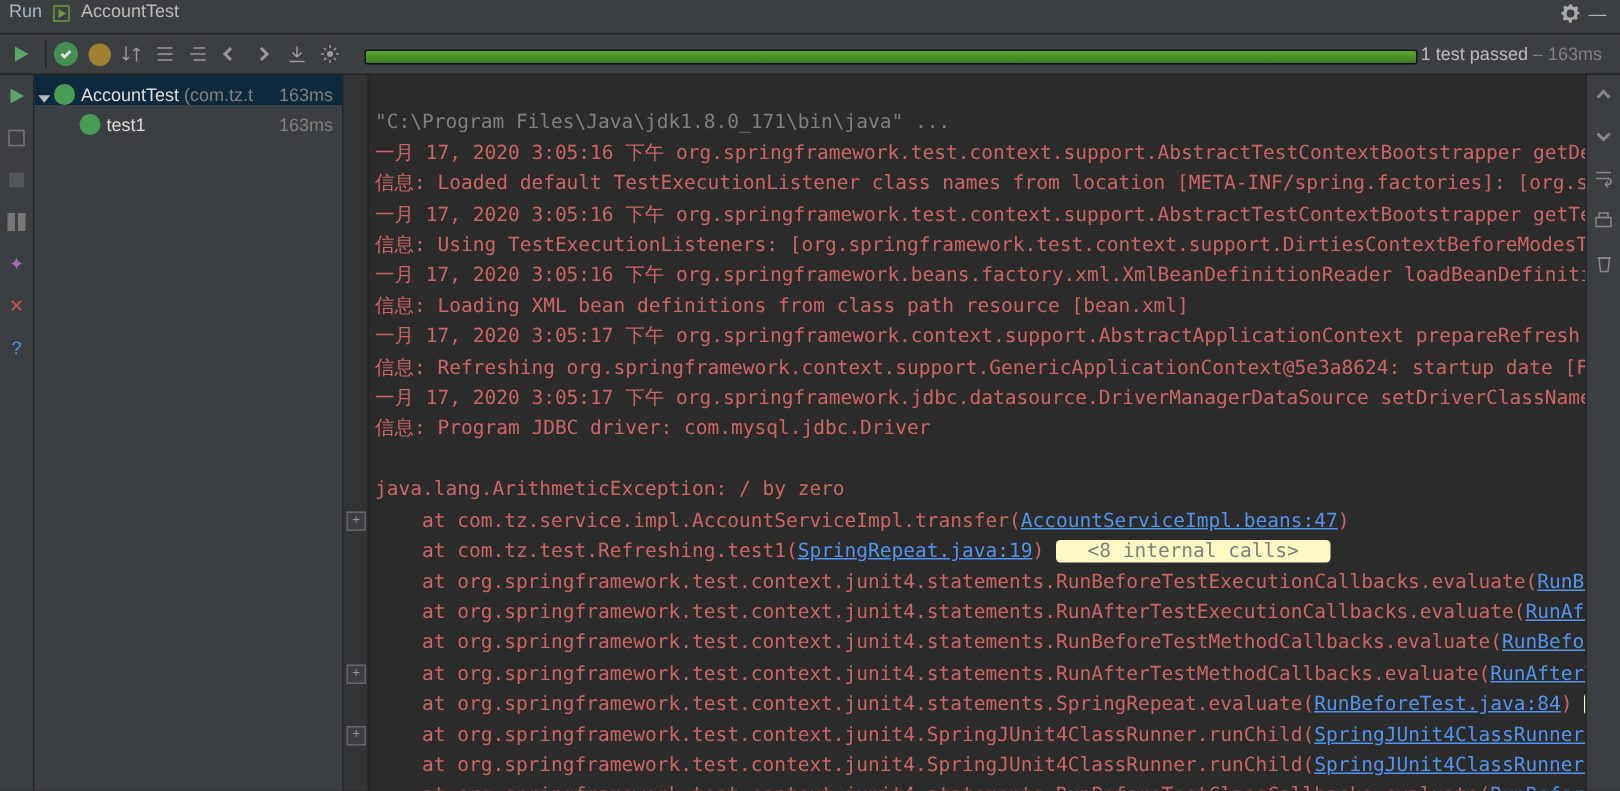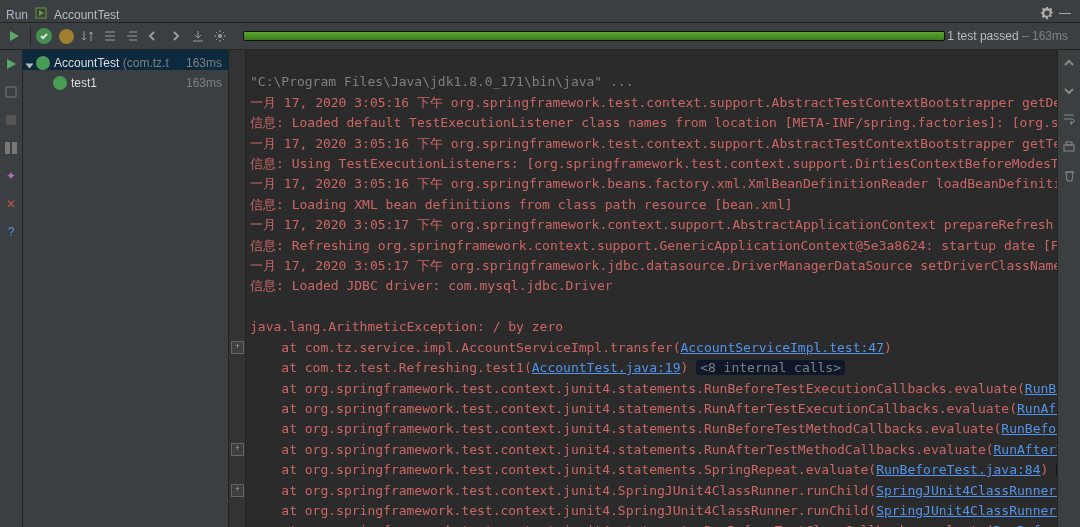--- a/index.html
+++ b/index.html
@@ -1,24 +1,24 @@
 <!DOCTYPE html>
 <html><head>
 <meta charset="utf-8">
 <style>
 html,body{margin:0;padding:0;background:#2b2b2b;color:#a9b7c6;font-family:"Segoe UI",sans-serif;font-size:12px;overflow:hidden;width:1080px;height:527px}
-.top-bar{height:22px;background:#3c3f41;display:flex;align-items:flex-end;padding:0 6px;border-bottom:1px solid #232525}
+.top-bar{height:22px;background:#3c3f41;display:flex;align-items:flex-start;padding:0 6px;border-bottom:1px solid #232525}
 .top-bar .title{color:#bbb}
 .top-bar .spacer{flex:1}
 .icon{display:inline-flex;align-items:center;justify-content:center;width:18px;height:18px;color:#a9b7c6}
 .toolbar{height:26px;background:#3c3f41;display:flex;align-items:center;border-bottom:1px solid #232525}
 .run-btn{width:24px;height:24px;display:flex;align-items:center;justify-content:center;margin:0 2px}
 .tool-btn{width:22px;height:22px;display:flex;align-items:center;justify-content:center;opacity:.85}
 .round-ok{width:16px;height:16px;border-radius:50%;background:#499c54;display:flex;align-items:center;justify-content:center}
-.progress-wrap{flex:1;display:flex;align-items:center;gap:2px;margin:0 12px}
+.progress-wrap{flex:1;display:flex;align-items:flex-end;gap:2px;margin:0 12px}
 .progress{flex:1;height:8px;background:#214283;border-radius:2px;position:relative;overflow:hidden;border:1px solid #111}
 .progress .fill{position:absolute;left:0;top:0;bottom:0;background:linear-gradient(#5aa72f,#3d7a1e);width:100%}
 .status{color:#bbb}
 .status .dim{color:#808080}
 .body{display:flex;height:calc(527px - 22px - 26px)}
 .left-gutter{width:22px;background:#3c3f41;display:flex;flex-direction:column;align-items:center;padding-top:4px;gap:8px;border-right:1px solid #232525}
 .left-gutter .icon{height:20px;color:#777}
 .test-tree{width:205px;background:#3c3f41;border-right:1px solid #232525;font-size:12px}
 .tree-row{display:flex;align-items:flex-end;height:20px;padding-left:4px;gap:4px}
 .tree-row.sel{background:#0d293e}
@@ -28,21 +28,21 @@
 .tree-ctx{color:#808080}
 .tree-time{margin-left:auto;margin-right:6px;color:#808080}
 .console-wrap{flex:1;display:flex;min-width:0}
 .fold-gutter{width:16px;background:#313335;border-right:1px solid #232525;position:relative}
 .fold{position:absolute;left:2px;width:11px;height:11px;border:1px solid #666;color:#999;font-size:9px;line-height:9px;text-align:center;background:#3c3f41}
 .console{flex:1;background:#2b2b2b;font-family:Consolas,monospace;font-size:13px;line-height:20.4px;white-space:pre;overflow:hidden;padding:2px 0 0 4px;color:#cc7832}
 .cmd{color:#808080}
 .red{color:#cc6666}
 .redlog{color:#cc6666}
 a.stk{color:#5394ec;text-decoration:underline}
-.meta{color:#808080;background:#0f172a;padding:0 4px;border-radius:3px}
+.meta{color:#808080;background:#fef9c3;padding:0 21px;border-radius:3px}
 .right-gutter{width:22px;background:#3c3f41;display:flex;flex-direction:column;align-items:center;padding-top:4px;gap:10px;border-left:1px solid #232525}
 .right-gutter .icon{color:#777}
 svg{display:block}
 </style>
 </head>
 <body>
 
 <div class="top-bar">
   <span>Run</span>
   <span class="icon" style="margin:0 4px">
@@ -174,25 +174,25 @@
 <span class="cmd">"C:\Program Files\Java\jdk1.8.0_171\bin\java" ...</span>
 <span class="redlog">一月 17, 2020 3:05:16 下午 org.springframework.test.context.support.AbstractTestContextBootstrapper getDefaultTe</span>
 <span class="redlog">信息: Loaded default TestExecutionListener class names from location [META-INF/spring.factories]: [org.springfra</span>
 <span class="redlog">一月 17, 2020 3:05:16 下午 org.springframework.test.context.support.AbstractTestContextBootstrapper getTestExecu</span>
 <span class="redlog">信息: Using TestExecutionListeners: [org.springframework.test.context.support.DirtiesContextBeforeModesTestExecu</span>
 <span class="redlog">一月 17, 2020 3:05:16 下午 org.springframework.beans.factory.xml.XmlBeanDefinitionReader loadBeanDefinitions</span>
 <span class="redlog">信息: Loading XML bean definitions from class path resource [bean.xml]</span>
 <span class="redlog">一月 17, 2020 3:05:17 下午 org.springframework.context.support.AbstractApplicationContext prepareRefresh</span>
 <span class="redlog">信息: Refreshing org.springframework.context.support.GenericApplicationContext@5e3a8624: startup date [Fri Jan 1</span>
 <span class="redlog">一月 17, 2020 3:05:17 下午 org.springframework.jdbc.datasource.DriverManagerDataSource setDriverClassName</span>
-<span class="redlog">信息: Loaded JDBC driver: com.mysql.jdbc.Driver</span>
+<span class="redlog">信息: Program JDBC driver: com.mysql.jdbc.Driver</span>
 
 <span class="red">java.lang.ArithmeticException: / by zero</span>
-<span class="red"><span>    at com.tz.service.impl.AccountServiceImpl.transfer(</span><a class="stk">AccountServiceImpl.test:47</a><span>)</span></span>
-<span class="red"><span>    at com.tz.test.Refreshing.test1(</span><a class="stk">AccountTest.java:19</a><span>) </span><span class="meta">&lt;8 internal calls&gt;</span></span>
+<span class="red"><span>    at com.tz.service.impl.AccountServiceImpl.transfer(</span><a class="stk">AccountServiceImpl.beans:47</a><span>)</span></span>
+<span class="red"><span>    at com.tz.test.Refreshing.test1(</span><a class="stk">SpringRepeat.java:19</a><span>) </span><span class="meta">&lt;8 internal calls&gt;</span></span>
 <span class="red"><span>    at org.springframework.test.context.junit4.statements.RunBeforeTestExecutionCallbacks.evaluate(</span><a class="stk">RunBeforeTest</a></span>
 <span class="red"><span>    at org.springframework.test.context.junit4.statements.RunAfterTestExecutionCallbacks.evaluate(</span><a class="stk">RunAfterTestEx</a></span>
 <span class="red"><span>    at org.springframework.test.context.junit4.statements.RunBeforeTestMethodCallbacks.evaluate(</span><a class="stk">RunBeforeTestMet</a></span>
 <span class="red"><span>    at org.springframework.test.context.junit4.statements.RunAfterTestMethodCallbacks.evaluate(</span><a class="stk">RunAfterTestMetho</a></span>
 <span class="red"><span>    at org.springframework.test.context.junit4.statements.SpringRepeat.evaluate(</span><a class="stk">RunBeforeTest.java:84</a><span>) </span><span class="meta">&lt;1 interna</span></span>
 <span class="red"><span>    at org.springframework.test.context.junit4.SpringJUnit4ClassRunner.runChild(</span><a class="stk">SpringJUnit4ClassRunner.java:251</a></span>
 <span class="red"><span>    at org.springframework.test.context.junit4.SpringJUnit4ClassRunner.runChild(</span><a class="stk">SpringJUnit4ClassRunner.java:97</a></span>
 <span class="red"><span>    at org.springframework.test.context.junit4.statements.RunBeforeTestClassCallbacks.evaluate(</span><a class="stk">RunBeforeTestCla</a></span>
     </div>
     <div class="right-gutter">

